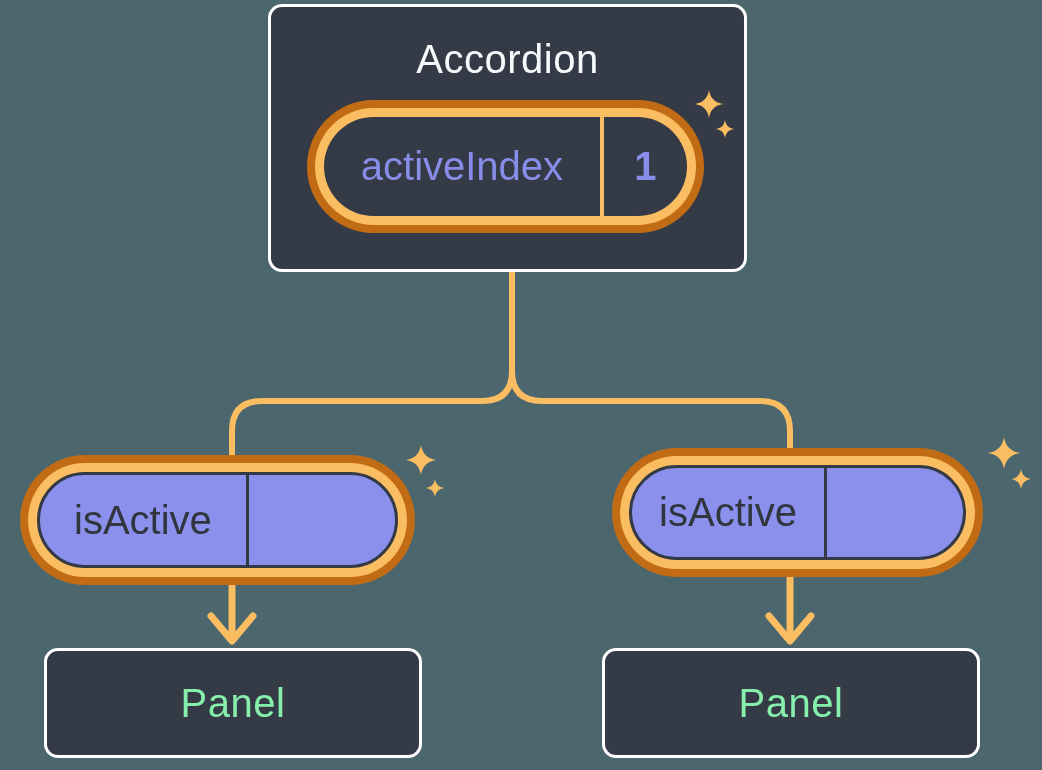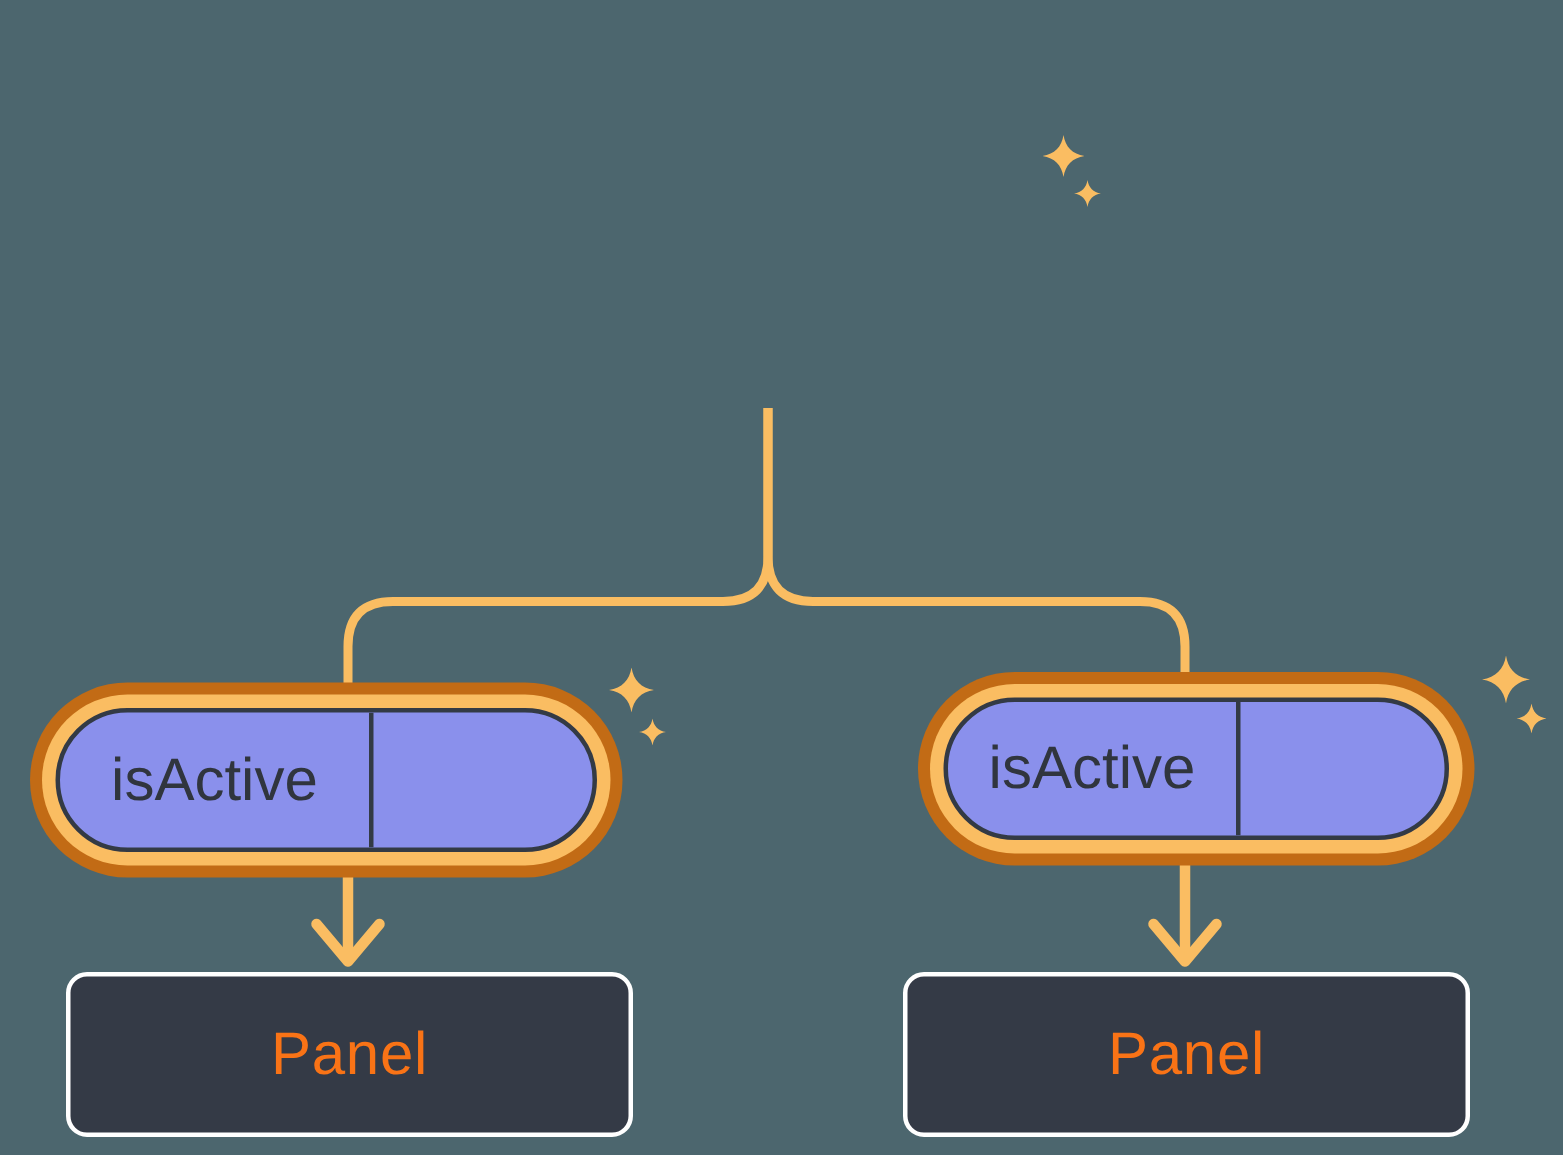--- a/index.html
+++ b/index.html
@@ -13,21 +13,21 @@
   }
   .accordion-box{left:268px;top:4px;width:479px;height:268px;}
   .box-title{
     position:absolute;left:0;right:0;top:30px;text-align:center;
     color:#F7F8FA;font-size:40px;letter-spacing:0.5px;
   }
 
   .panel-box{width:378px;height:110px;top:648px;display:flex;align-items:center;justify-content:center;}
   .panel-left{left:44px;}
   .panel-right{left:602px;}
-  .panel-label{color:#f97316;font-size:40px;letter-spacing:0.5px;}
+  .panel-label{color:#86efac;font-size:40px;letter-spacing:0.5px;}
 
   
   .ring-outer{
     position:absolute;background:#C26B15;border-radius:999px;padding:8px;display:flex;
   }
   .ring-inner{
     flex:1;background:#FABD62;border-radius:999px;padding:9px;display:flex;
   }
   .pill-core{
     flex:1;border-radius:999px;display:flex;align-items:stretch;overflow:hidden;
@@ -60,20 +60,32 @@
     <path d="M512,272 L512,371 Q512,401 482,401 L262,401 Q232,401 232,431 L232,458" stroke="#FABD62" stroke-width="6"></path>
     <path d="M512,272 L512,371 Q512,401 542,401 L760,401 Q790,401 790,431 L790,452" stroke="#FABD62" stroke-width="6"></path>
 
     <path d="M232,583 L232,638" stroke="#FABD62" stroke-width="7"></path>
     <path d="M211,616 L232,641 L253,616" stroke="#FABD62" stroke-width="7" stroke-linecap="round" stroke-linejoin="round"></path>
 
     <path d="M790,576 L790,638" stroke="#FABD62" stroke-width="7"></path>
     <path d="M769,616 L790,641 L811,616" stroke="#FABD62" stroke-width="7" stroke-linecap="round" stroke-linejoin="round"></path>
   </svg>
 
+  <div class="dark-box accordion-box">
+    <div class="box-title">Accordion</div>
+    <div class="ring-outer state-pill-top">
+      <div class="ring-inner">
+        <div class="pill-core dark">
+          <div class="cell cell-label">activeIndex</div>
+          <div class="divider"></div>
+          <div class="cell cell-value">1</div>
+        </div>
+      </div>
+    </div>
+  </div>
 
   <svg class="sparkle" style="left:695px;top:90px;" width="28" height="28" viewBox="0 0 40 40">
     <path d="M20 0C21.8 11.5 28.5 18.2 40 20C28.5 21.8 21.8 28.5 20 40C18.2 28.5 11.5 21.8 0 20C11.5 18.2 18.2 11.5 20 0Z" fill="#FABD62"></path>
   </svg>
   <svg class="sparkle" style="left:716px;top:120px;" width="18" height="18" viewBox="0 0 40 40">
     <path d="M20 0C21.8 11.5 28.5 18.2 40 20C28.5 21.8 21.8 28.5 20 40C18.2 28.5 11.5 21.8 0 20C11.5 18.2 18.2 11.5 20 0Z" fill="#FABD62"></path>
   </svg>
 
   <div class="ring-outer state-pill-left">
     <div class="ring-inner">

